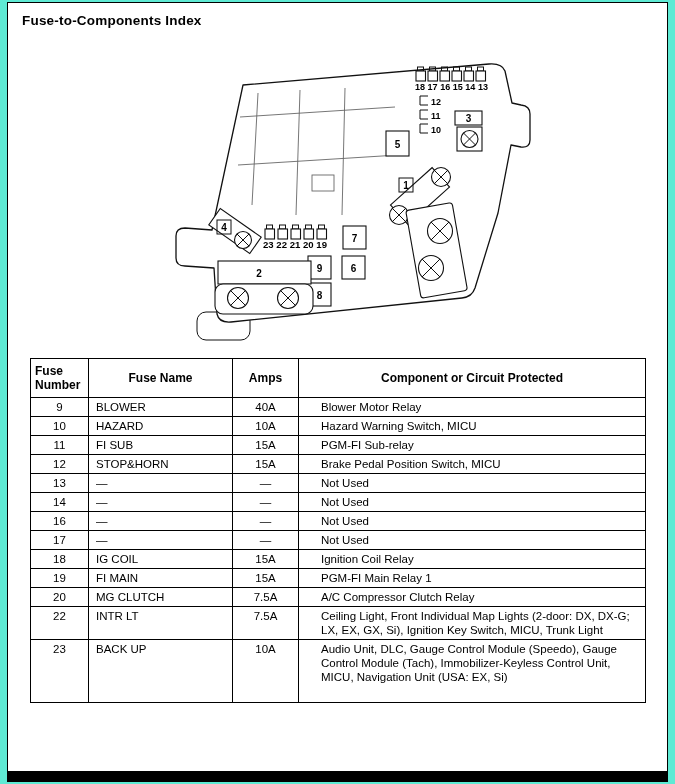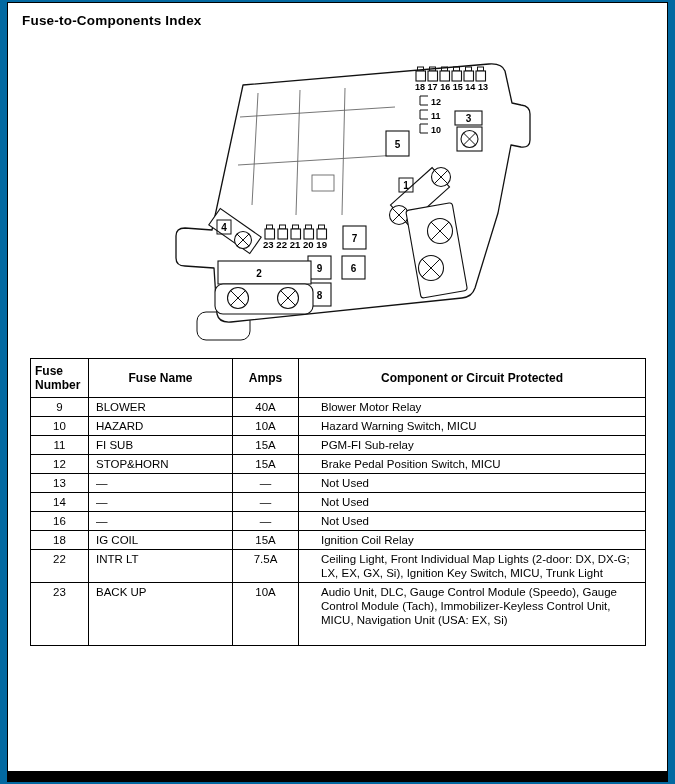--- a/index.html
+++ b/index.html
@@ -1,21 +1,21 @@
 <!DOCTYPE html>
 <html><head>
 <meta charset="utf-8">
 <style>
   * { box-sizing: border-box; }
   html, body { margin: 0; padding: 0; }
   body {
     width: 675px; height: 784px; background: #fff;
     font-family: "Liberation Sans", sans-serif; color: #000;
   }
-  .page { position: relative; width: 675px; height: 784px; background: #0369a1; overflow: hidden; }
+  .page { position: relative; width: 675px; height: 784px; background: #5eead4; overflow: hidden; }
   .frame {
     position: absolute; left: 7px; top: 2px; width: 661px; height: 780px;
     border: 1px solid #000;
     border-bottom: 11px solid #000;
     background: #fff;
   }
   .title {
     font-size: 13.5px; font-weight: bold; letter-spacing: .2px;
     margin: 10px 0 0 14px; line-height: 16px;
   }
@@ -297,29 +297,47 @@
   </tr>
 
 
   <tr>
     <td class="td-num">16</td>
     <td class="td-name">—</td>
     <td class="td-amps">—</td>
     <td class="td-comp">Not Used</td>
   </tr>
 
+  <tr>
+    <td class="td-num">17</td>
+    <td class="td-name">—</td>
+    <td class="td-amps">—</td>
+    <td class="td-comp">Not Used</td>
+  </tr>
 
   <tr>
     <td class="td-num">18</td>
     <td class="td-name">IG COIL</td>
     <td class="td-amps">15A</td>
     <td class="td-comp">Ignition Coil Relay</td>
   </tr>
 
-
+  <tr>
+    <td class="td-num">19</td>
+    <td class="td-name">FI MAIN</td>
+    <td class="td-amps">15A</td>
+    <td class="td-comp">PGM-FI Main Relay 1</td>
+  </tr>
+
+  <tr>
+    <td class="td-num">20</td>
+    <td class="td-name">MG CLUTCH</td>
+    <td class="td-amps">7.5A</td>
+    <td class="td-comp">A/C Compressor Clutch Relay</td>
+  </tr>
 
 
   <tr>
     <td class="td-num">22</td>
     <td class="td-name">INTR LT</td>
     <td class="td-amps">7.5A</td>
     <td class="td-comp">Ceiling Light, Front Individual Map Lights (2-door: DX, DX-G; LX, EX, GX, Si), Ignition Key Switch, MICU, Trunk Light</td>
   </tr>
 
   <tr>

